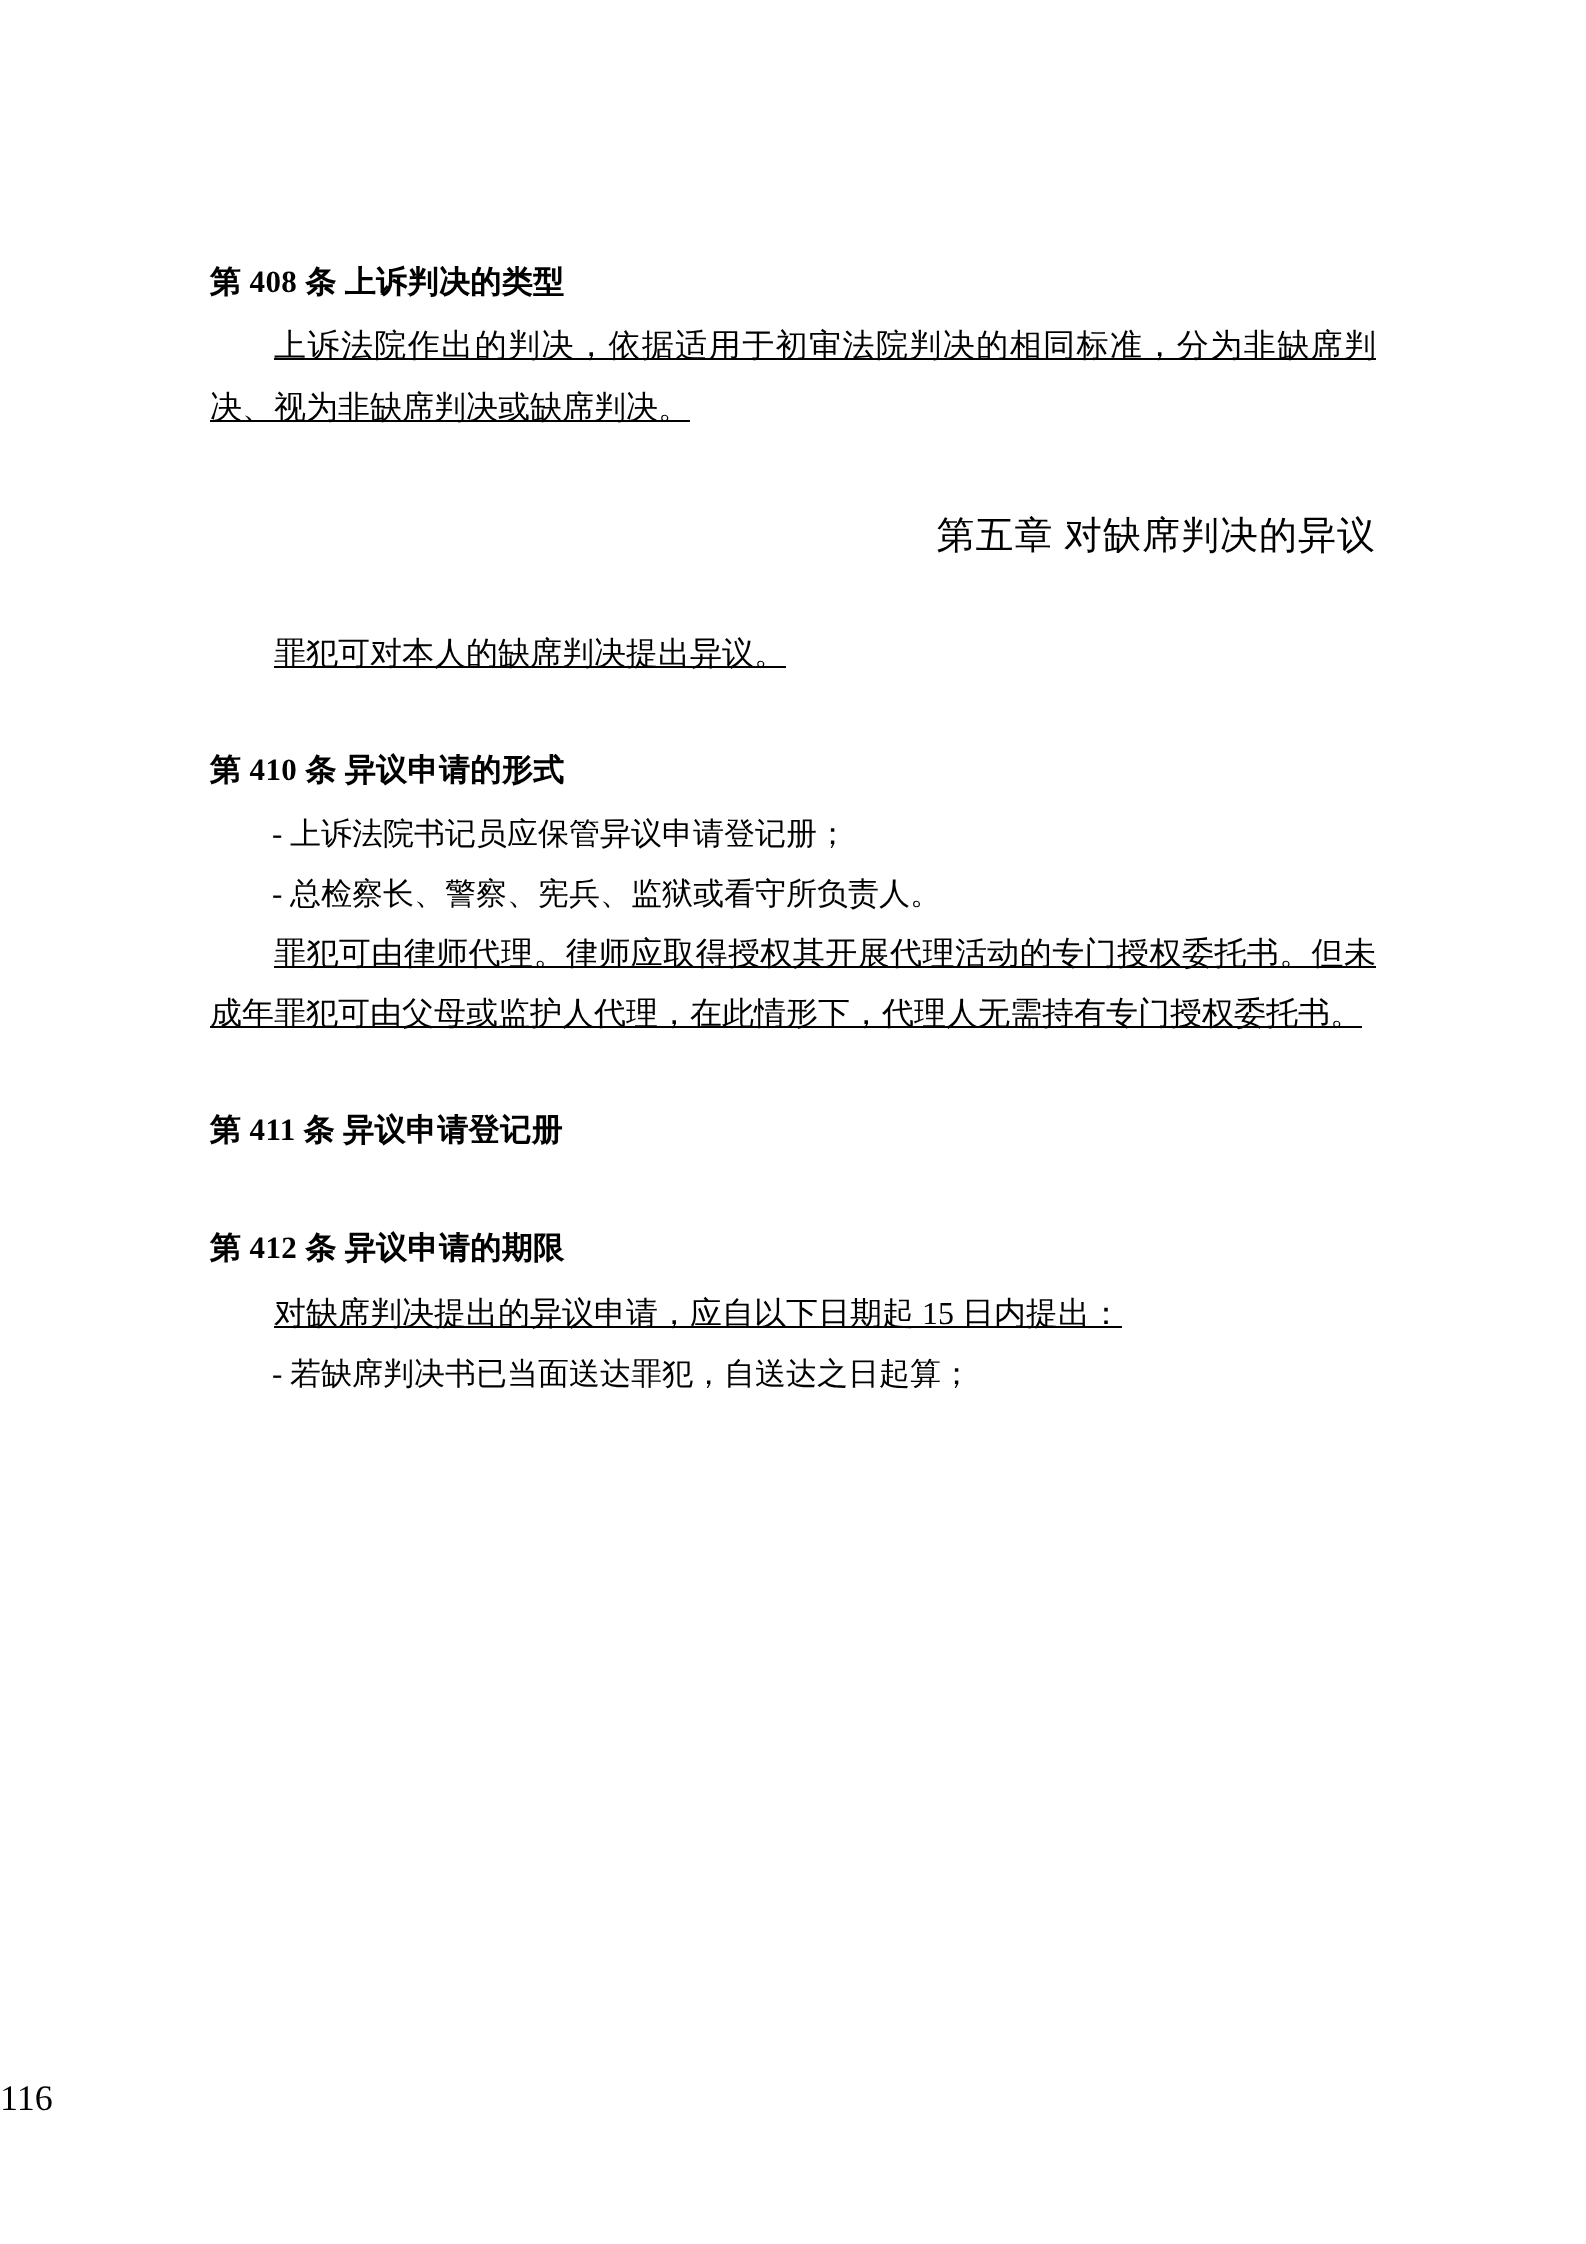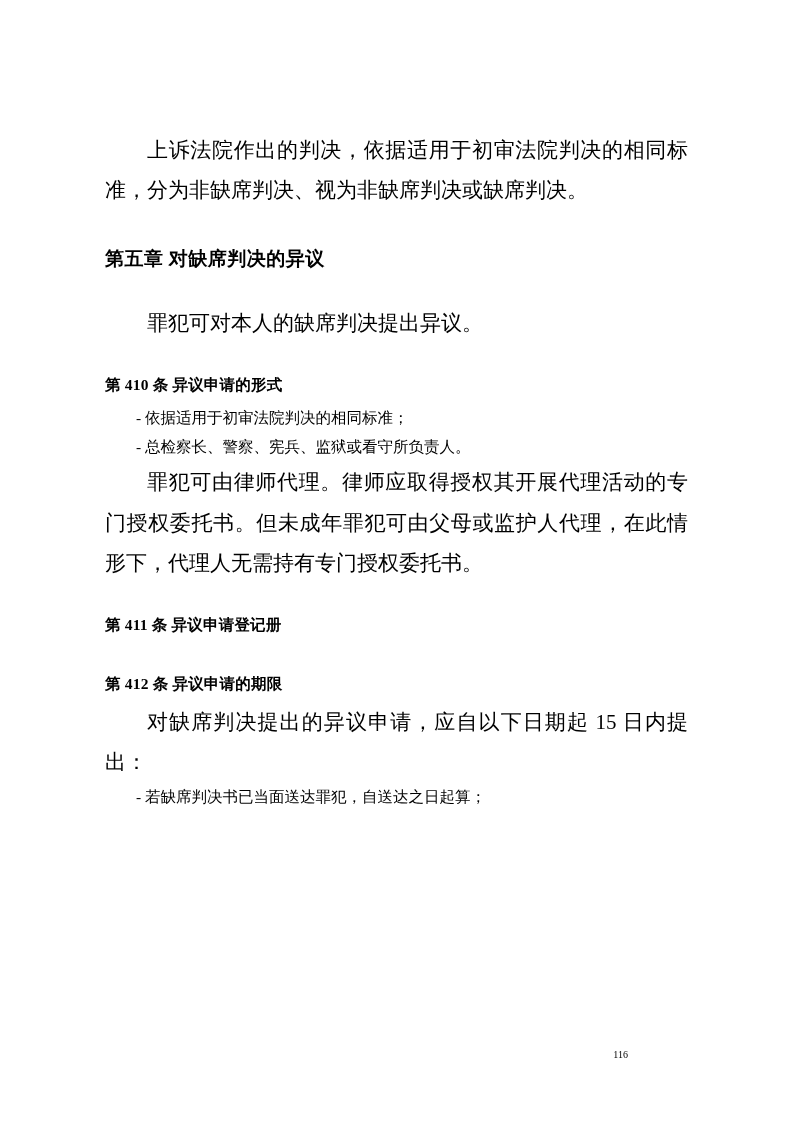--- a/index.html
+++ b/index.html
@@ -24,70 +24,72 @@
   }
   .article-heading {
     font-family: "Liberation Serif", "DejaVu Serif", serif;
     font-weight: bold;
     font-size: 15.5px;
     line-height: 1.5;
     margin: 0 0 6px 0;
     letter-spacing: 0.2px;
   }
   .chapter-heading {
-    text-align: left;
-    font-weight: bold;
+    text-align: right;
+    font-weight: normal;
     font-size: 19px;
     line-height: 1.5;
     margin: 34px 0 30px 0;
     letter-spacing: 0.5px;
   }
   p.body-text {
-    font-size: 21px;
+    font-size: 16px;
     line-height: 1.92;
     margin: 0;
     text-align: justify;
     text-justify: inter-ideograph;
     text-indent: 2em;
+    text-decoration: underline;
   }
   p.dash-item {
     font-size: 15.5px;
     line-height: 1.92;
     margin: 0;
     text-align: justify;
     text-indent: 2em;
   }
   .section-gap {
     height: 30px;
   }
   .page-number {
     position: absolute;
     bottom: 62px;
     left: 0;
     width: 628px;
-    text-align: right;
-    font-size: 10px;
+    text-align: left;
+    font-size: 18px;
     font-family: "Liberation Serif", "DejaVu Serif", serif;
   }
 </style>
 </head>
 <body>
 
 <div class="page">
 
+  <div class="article-heading">第 408 条  上诉判决的类型</div>
   <p class="body-text">上诉法院作出的判决，依据适用于初审法院判决的相同标准，分为非缺席判决、视为非缺席判决或缺席判决。</p>
 
   <div class="chapter-heading">第五章 对缺席判决的异议</div>
 
   <p class="body-text">罪犯可对本人的缺席判决提出异议。</p>
 
   <div class="section-gap"></div>
 
   <div class="article-heading">第 410 条  异议申请的形式</div>
-  <p class="dash-item">- 依据适用于初审法院判决的相同标准；</p>
+  <p class="dash-item">- 上诉法院书记员应保管异议申请登记册；</p>
   <p class="dash-item">- 总检察长、警察、宪兵、监狱或看守所负责人。</p>
   <p class="body-text">罪犯可由律师代理。律师应取得授权其开展代理活动的专门授权委托书。但未成年罪犯可由父母或监护人代理，在此情形下，代理人无需持有专门授权委托书。</p>
 
   <div class="section-gap"></div>
 
   <div class="article-heading">第 411 条  异议申请登记册</div>
 
   <div class="section-gap"></div>
 
   <div class="article-heading">第 412 条  异议申请的期限</div>

